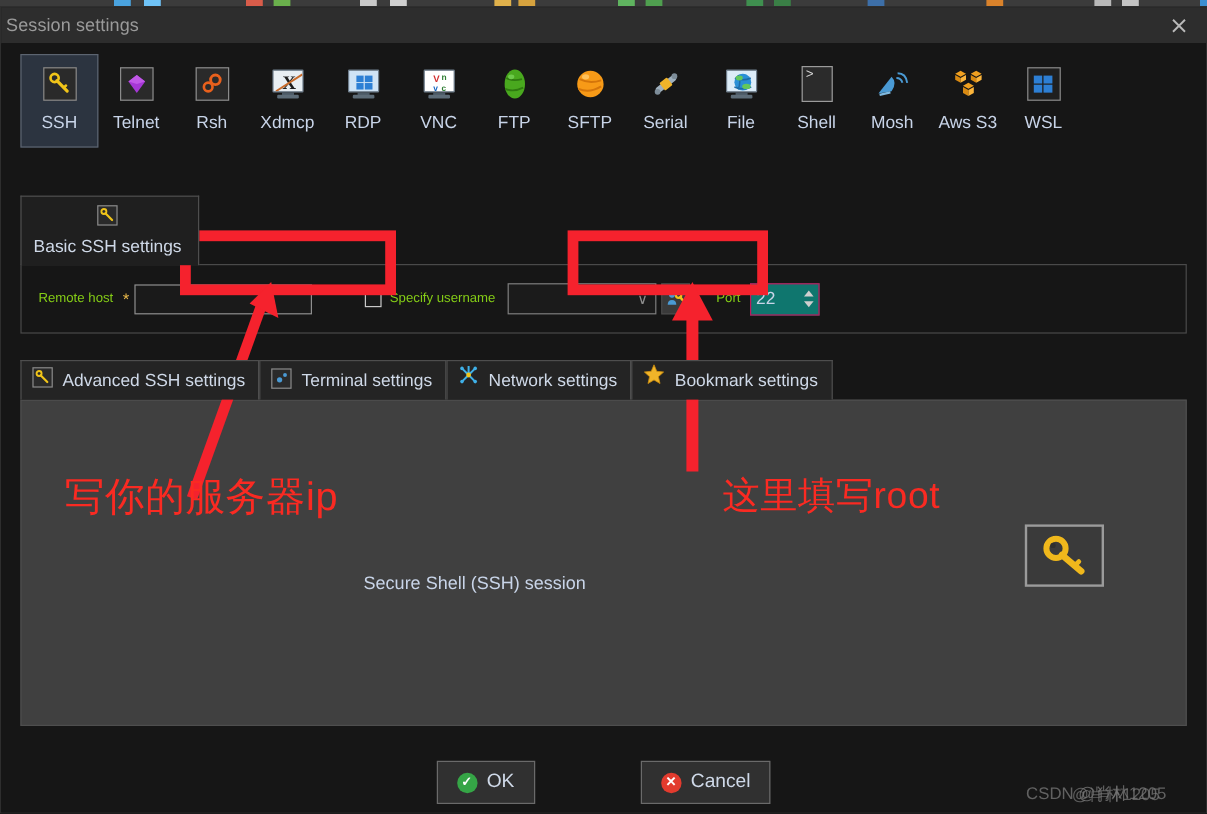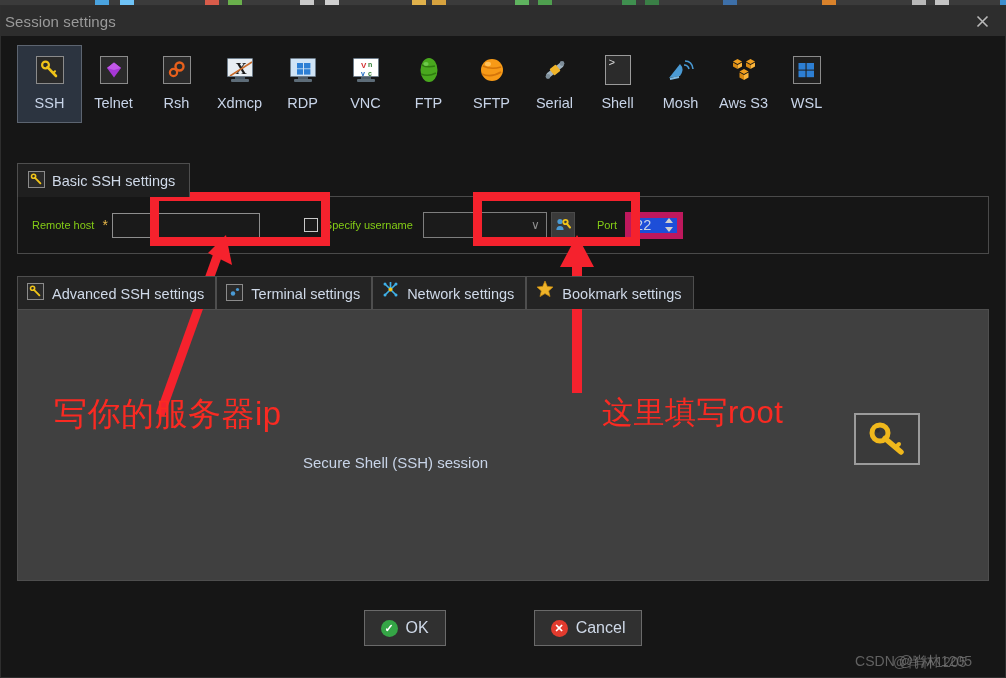--- a/index.html
+++ b/index.html
@@ -146,20 +146,21 @@
     display: inline-flex;
     align-items: center;
     gap: 7px;
     background: #1f1f1f;
     border: 1px solid #4e4e4e;
     border-bottom: none;
     padding: 7px 14px 7px 10px;
     position: relative;
     z-index: 3;
     top: 1px;
+    flex-direction: column;
   }
   #basic-tab .lbl { color: #cfd9e8; font-size: 14.5px; }
   #basic-box {
     border: 1px solid #4a4a4a;
     height: 58px;
     display: flex;
     align-items: center;
     padding: 0 14px;
     position: relative;
   }
@@ -204,24 +205,24 @@
   .key-btn {
     width: 24px; height: 26px;
     background: #3a3a3a;
     border: 1px solid #4a4a4a;
     display: flex; align-items:center; justify-content:center;
     margin-left: 4px;
   }
   .spin {
     display: flex;
     align-items: stretch;
-    border: 6px solid #be185d;
+    border: 1px solid #be185d;
     height: 27px;
     width: 58px;
-    background: #1d4ed8;
+    background: #0f766e;
     margin-left: 8px;
   }
   .spin .val {
     flex: 1 1 auto;
     color: #c8d4e8;
     font-size: 14.5px;
     display: flex; align-items: center;
     padding-left: 4px;
   }
   .spin .arrows {
@@ -502,20 +503,38 @@
           <svg width="28" height="28" viewBox="0 0 28 28">
             <rect x="4" y="11.5" width="20" height="5" rx="2" fill="#9fb0bd" transform="rotate(-38 14 14)"></rect>
             <rect x="10" y="10" width="8" height="8" rx="1" fill="#f0b429" transform="rotate(-38 14 14)"></rect>
             <circle cx="7" cy="20.5" r="2.4" fill="#7d8d99"></circle>
             <circle cx="21" cy="7.5" r="2.4" fill="#7d8d99"></circle>
           </svg>
         </span>
         <span class="lbl">Serial</span>
       </div>
 
+      <div class="proto">
+        <span class="ico">
+          <span class="mon">
+            <span class="screen" style="background:#dcecf8">
+              <svg width="26" height="19" viewBox="0 0 26 19">
+                <circle cx="13" cy="9.5" r="7" fill="#2a8fd6"></circle>
+                <path d="M6.4 6 q7 3 13.2 0 M6 13.5 q7 3 14 0" stroke="#1c6ba8" stroke-width="1.2" fill="none"></path>
+                <path d="M9 3.5 q3 6 0 12" stroke="#1c6ba8" stroke-width="1.2" fill="none"></path>
+                <ellipse cx="10" cy="6" rx="3" ry="2" fill="#63c85c"></ellipse>
+                <ellipse cx="16" cy="13" rx="3.5" ry="2.2" fill="#63c85c"></ellipse>
+              </svg>
+            </span>
+            <span class="stand"></span>
+              <span class="base"></span>
+          </span>
+        </span>
+        <span class="lbl">File</span>
+      </div>
 
       <div class="proto">
         <span class="ico">
           <span style="width:26px;height:30px;border:1px solid #9b9b9b;background:#2b2b2b;display:block;position:relative;">
             <span style="position:absolute;left:3px;top:1px;color:#dcdcdc;font-size:11px;font-family:'Liberation Mono',monospace;">&gt;</span>
           </span>
         </span>
         <span class="lbl">Shell</span>
       </div>
 

